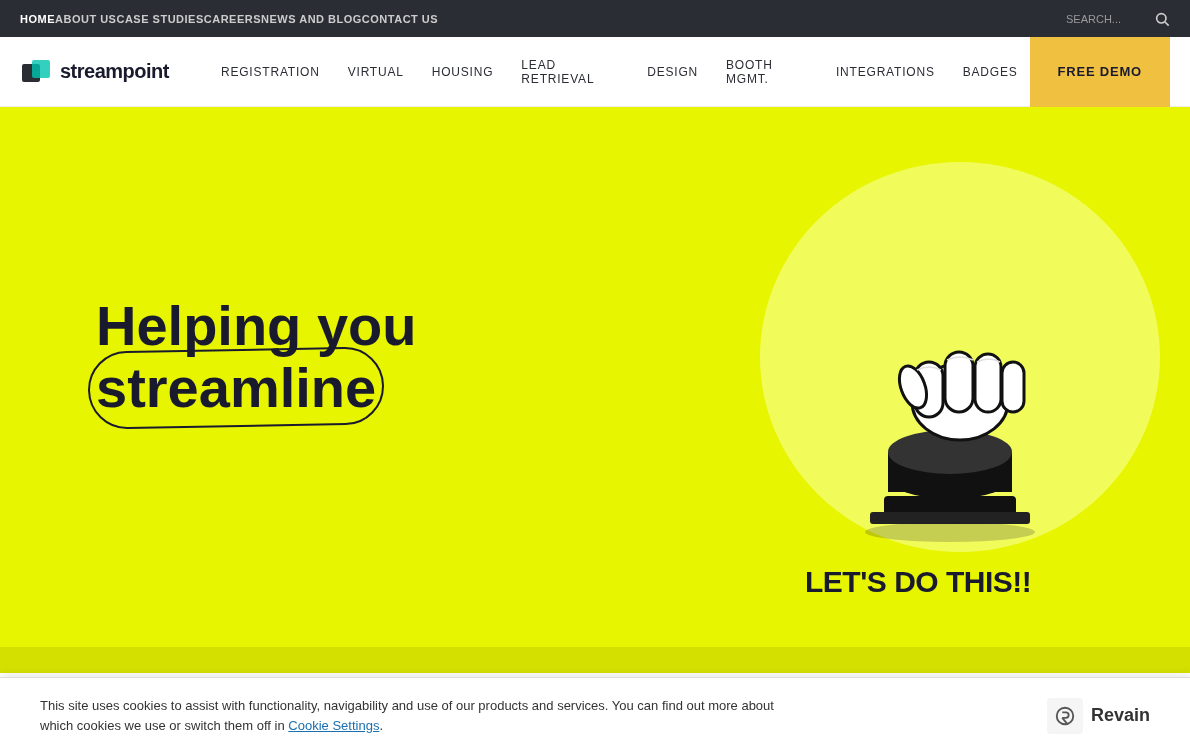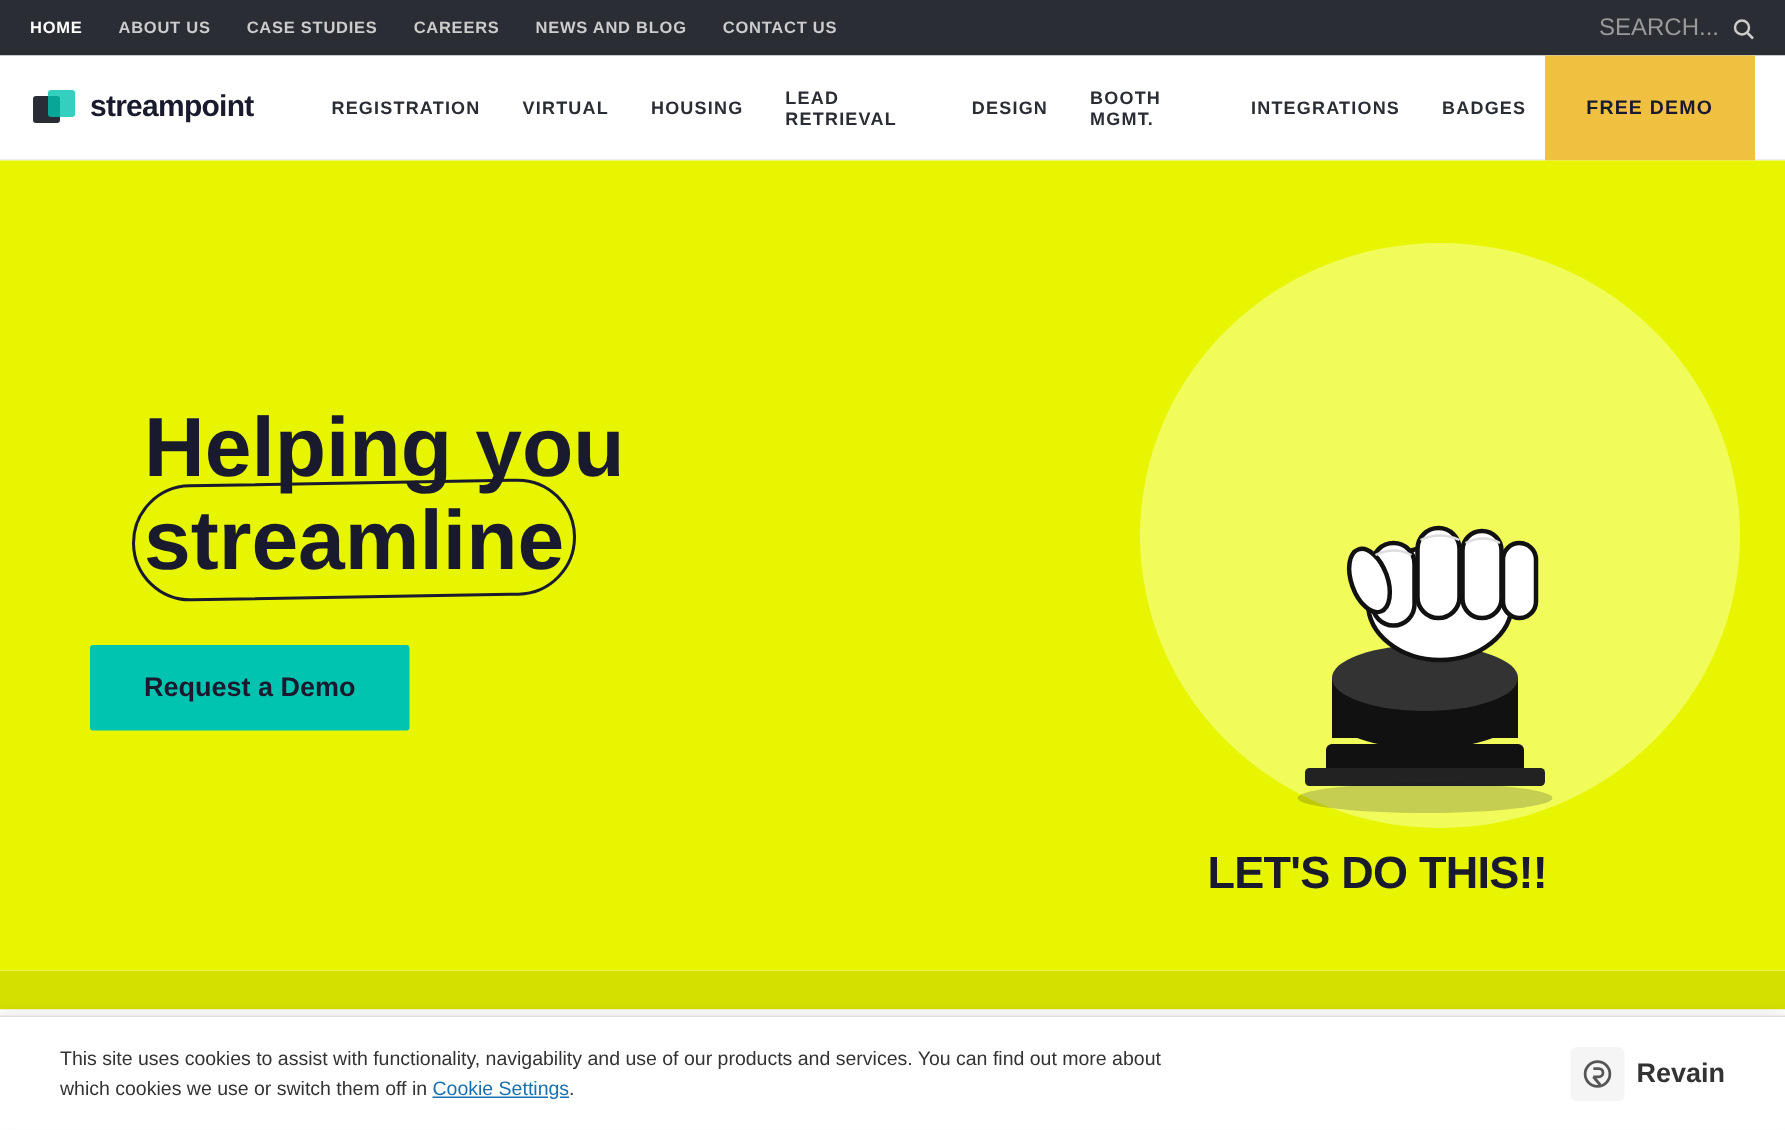--- a/index.html
+++ b/index.html
@@ -10,21 +10,20 @@
       background: #2b2d35;
       height: 37px;
       display: flex;
       align-items: center;
       padding: 0 20px;
       justify-content: space-between;
     }
     .top-nav-links {
       display: flex;
       align-items: center;
-      gap: 24px;
     }
     .top-nav-links a {
       color: #ccc;
       text-decoration: none;
       font-size: 11px;
       font-weight: 600;
       letter-spacing: 0.5px;
       text-transform: uppercase;
     }
     .top-nav-links a.active {
@@ -33,21 +32,21 @@
     .top-nav-search {
       display: flex;
       align-items: center;
       gap: 8px;
       color: #ccc;
     }
     .top-nav-search input {
       background: transparent;
       border: none;
       color: #84cc16;
-      font-size: 16px;
+      font-size: 11px;
       outline: none;
       width: 80px;
     }
     .top-nav-search input::placeholder {
       color: #999;
     }
 
     
     .main-nav {
       background: #fff;
@@ -77,21 +76,21 @@
     .main-nav-links {
       display: flex;
       align-items: center;
       flex: 1;
       gap: 4px;
     }
     .main-nav-links a {
       color: #2b2d35;
       text-decoration: none;
       font-size: 12px;
-      font-weight: 700;
+      font-weight: 400;
       letter-spacing: 0.8px;
       text-transform: uppercase;
       padding: 8px 12px;
     }
     .free-demo-btn {
       background: #f0c040;
       color: #1a1a2e;
       text-decoration: none;
       font-size: 13px;
       font-weight: 700;
@@ -267,21 +266,20 @@
     <a href="#">BADGES</a>
   </div>
   <a href="#" class="free-demo-btn">FREE DEMO</a>
 </nav>
 
 <section class="hero">
   <div class="hero-content">
     <h1 class="hero-title">
       <span>Helping you </span><span class="highlight">streamline</span><br>
     </h1>
-    <a href="#" class="hero-btn">Request a Demo</a>
   </div>
 
   <div class="hero-illustration">
     <svg viewBox="0 0 480 520" xmlns="http://www.w3.org/2000/svg">
 
       <ellipse cx="250" cy="240" rx="200" ry="195" fill="#f5ff80" opacity="0.7"></ellipse>
 
       <rect x="175" y="380" width="130" height="18" rx="3" fill="#111" stroke="#111" stroke-width="2"></rect>
       <rect x="160" y="395" width="160" height="12" rx="3" fill="#222"></rect>
 

